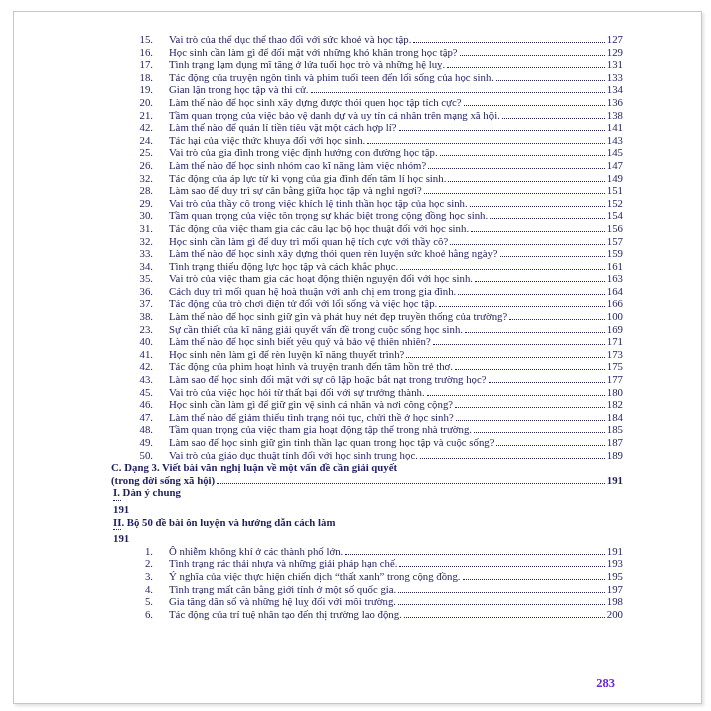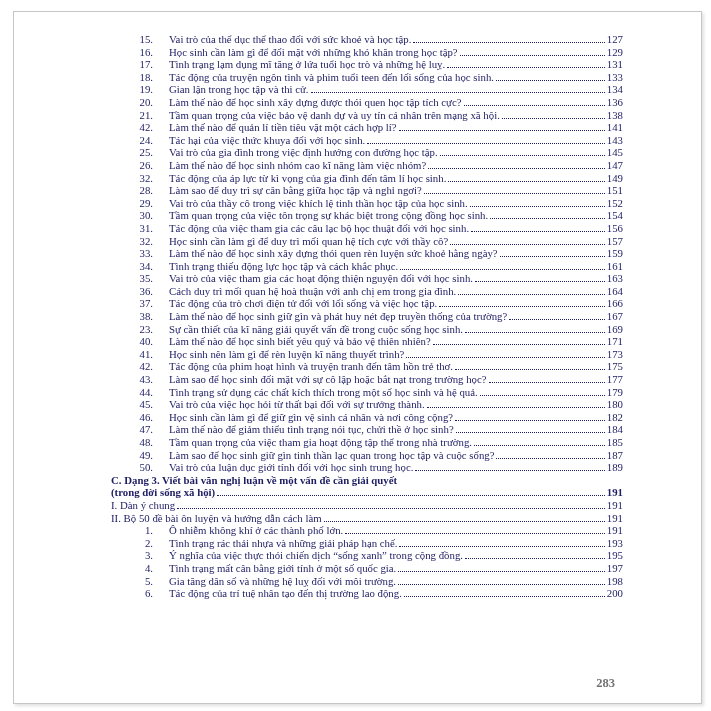--- a/index.html
+++ b/index.html
@@ -52,29 +52,29 @@
     flex: 1 1 auto;
     min-width: 8px;
     border-bottom: 1px dotted #1d1d63;
     margin: 0 2px 2px 2px;
     height: 1px;
   }
   .pg {
     flex: 0 0 auto;
     text-align: right;
   }
-  .bold { font-weight: normal; }
+  .bold { font-weight: bold; flex-direction: column; }
   .heading-line { font-weight: bold; }
   .footer-pageno {
     position: absolute;
     right: 86px;
     bottom: 12px;
     font-weight: bold;
     font-size: 12.5px;
-    color: #737373;
+    color: #6d28d9;
     text-align: center;
   }
 </style>
 </head>
 <body>
 
 <div class="canvas">
   <div class="page">
     <div class="content">
 
@@ -232,21 +232,21 @@
             <span class="num">37.</span>
             <span class="title">Tác động của trò chơi điện tử đối với lối sống và việc học tập.</span>
             <span class="leader"></span>
             <span class="pg">166</span>
           </div>
 
           <div class="row item">
             <span class="num">38.</span>
             <span class="title">Làm thế nào để học sinh giữ gìn và phát huy nét đẹp truyền thống của trường?</span>
             <span class="leader"></span>
-            <span class="pg">167</span>
+            <span class="pg">100</span>
           </div>
 
           <div class="row item">
             <span class="num">23.</span>
             <span class="title">Sự cần thiết của kĩ năng giải quyết vấn đề trong cuộc sống học sinh.</span>
             <span class="leader"></span>
             <span class="pg">169</span>
           </div>
 
           <div class="row item">
@@ -270,26 +270,20 @@
             <span class="pg">175</span>
           </div>
 
           <div class="row item">
             <span class="num">43.</span>
             <span class="title">Làm sao để học sinh đối mặt với sự cô lập hoặc bắt nạt trong trường học?</span>
             <span class="leader"></span>
             <span class="pg">177</span>
           </div>
 
-          <div class="row item">
-            <span class="num">44.</span>
-            <span class="title">Tình trạng sử dụng các chất kích thích trong một số học sinh và hệ quả.</span>
-            <span class="leader"></span>
-            <span class="pg">179</span>
-          </div>
 
           <div class="row item">
             <span class="num">45.</span>
             <span class="title">Vai trò của việc học hỏi từ thất bại đối với sự trưởng thành.</span>
             <span class="leader"></span>
             <span class="pg">180</span>
           </div>
 
           <div class="row item">
             <span class="num">46.</span>
@@ -314,21 +308,21 @@
 
           <div class="row item">
             <span class="num">49.</span>
             <span class="title">Làm sao để học sinh giữ gìn tinh thần lạc quan trong học tập và cuộc sống?</span>
             <span class="leader"></span>
             <span class="pg">187</span>
           </div>
 
           <div class="row item">
             <span class="num">50.</span>
-            <span class="title">Vai trò của luận dục giới tính đối với học sinh trung học.</span>
+            <span class="title">Vai trò của giáo dục thuật tính đối với học sinh trung học.</span>
             <span class="leader"></span>
             <span class="pg">189</span>
           </div>
         </div>
 
       <div class="row heading-line">
         <span class="title">C. Dạng 3. Viết bài văn nghị luận về một vấn đề cần giải quyết</span>
       </div>
       <div class="row heading-line">
         <span class="title">(trong đời sống xã hội)</span>
@@ -362,21 +356,21 @@
 
           <div class="row item">
             <span class="num">2.</span>
             <span class="title">Tình trạng rác thải nhựa và những giải pháp hạn chế.</span>
             <span class="leader"></span>
             <span class="pg">193</span>
           </div>
 
           <div class="row item">
             <span class="num">3.</span>
-            <span class="title">Ý nghĩa của việc thực thói chiến dịch “sống xanh” trong cộng đồng.</span>
+            <span class="title">Ý nghĩa của việc thực hiện chiến dịch “thất xanh” trong cộng đồng.</span>
             <span class="leader"></span>
             <span class="pg">195</span>
           </div>
 
           <div class="row item">
             <span class="num">4.</span>
             <span class="title">Tình trạng mất cân bằng giới tính ở một số quốc gia.</span>
             <span class="leader"></span>
             <span class="pg">197</span>
           </div>

